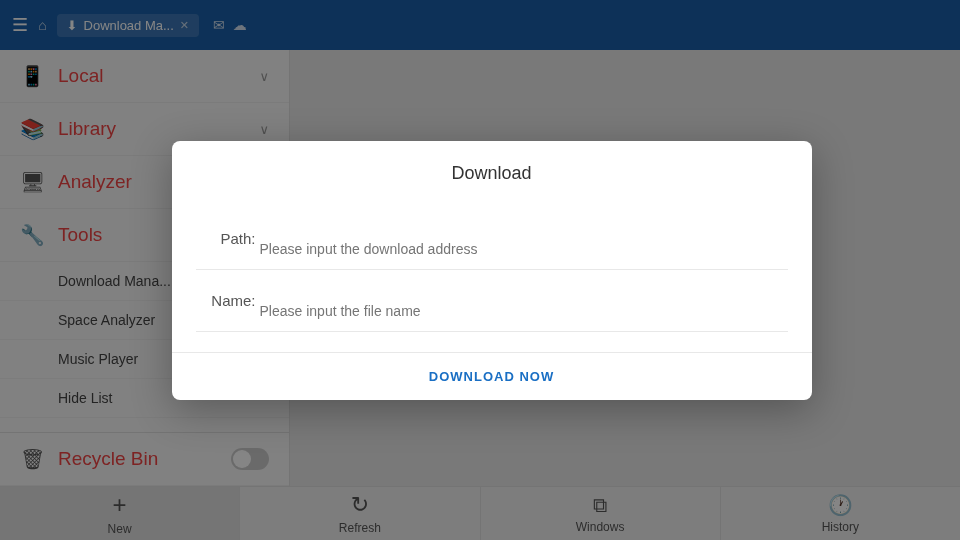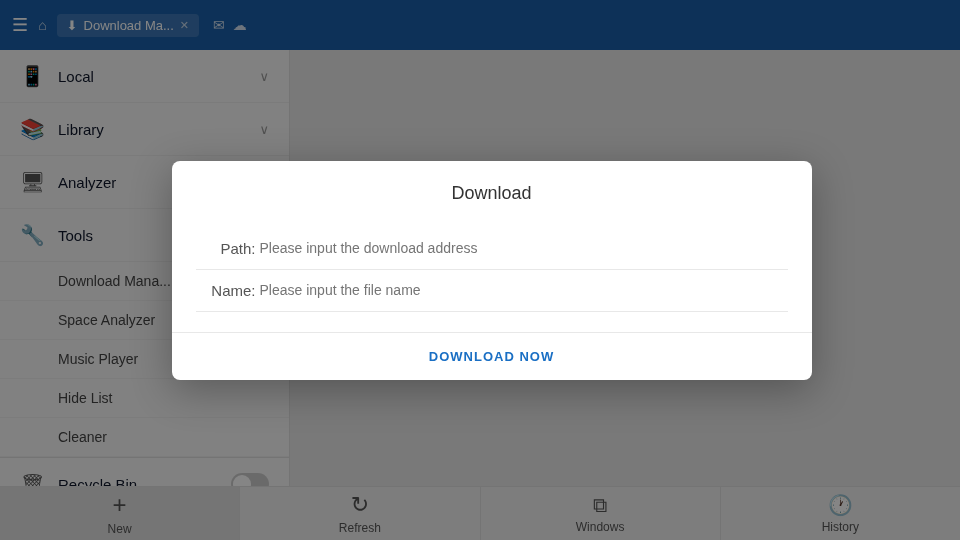--- a/index.html
+++ b/index.html
@@ -90,22 +90,22 @@
       gap: 14px;
       border-bottom: 1px solid rgba(0,0,0,0.05);
     }
     .sidebar-item-icon {
       font-size: 20px;
       color: #555;
       width: 24px;
       text-align: center;
     }
     .sidebar-item-label {
-      font-size: 15px;
-      color: #0f172a;
+      font-size: 19px;
+      color: #ef4444;
       flex: 1;
     }
     .sidebar-item-arrow {
       color: #999;
       font-size: 13px;
     }
 
     .sidebar-sub-item {
       padding: 11px 20px 11px 58px;
       font-size: 14px;
@@ -225,20 +225,21 @@
       text-align: right;
     }
 
     .modal-field-input {
       flex: 1;
       border: none;
       outline: none;
       font-size: 14px;
       color: #999;
       background: transparent;
+      margin-top: 21px;
     }
 
     .modal-footer {
       border-top: 1px solid #e8e8e8;
       display: flex;
       align-items: center;
       justify-content: center;
       padding: 16px;
     }
 
@@ -302,23 +303,20 @@
         <span>Download Mana...</span>
       </div>
       <div class="sidebar-sub-item">
         <span>Space Analyzer</span>
       </div>
       <div class="sidebar-sub-item">
         <span>Music Player</span>
       </div>
       <div class="sidebar-sub-item">
         <span>Hide List</span>
-      </div>
-      <div class="sidebar-sub-item">
-        <span>Cleaner</span>
       </div>
 
       <div class="sidebar-item" style="margin-top: auto; border-top: 1px solid #ddd;">
         <span class="sidebar-item-icon">🗑</span>
         <span class="sidebar-item-label">Recycle Bin</span>
         <div class="toggle-switch"></div>
       </div>
     </div>
 
     <div class="content-area"></div>

